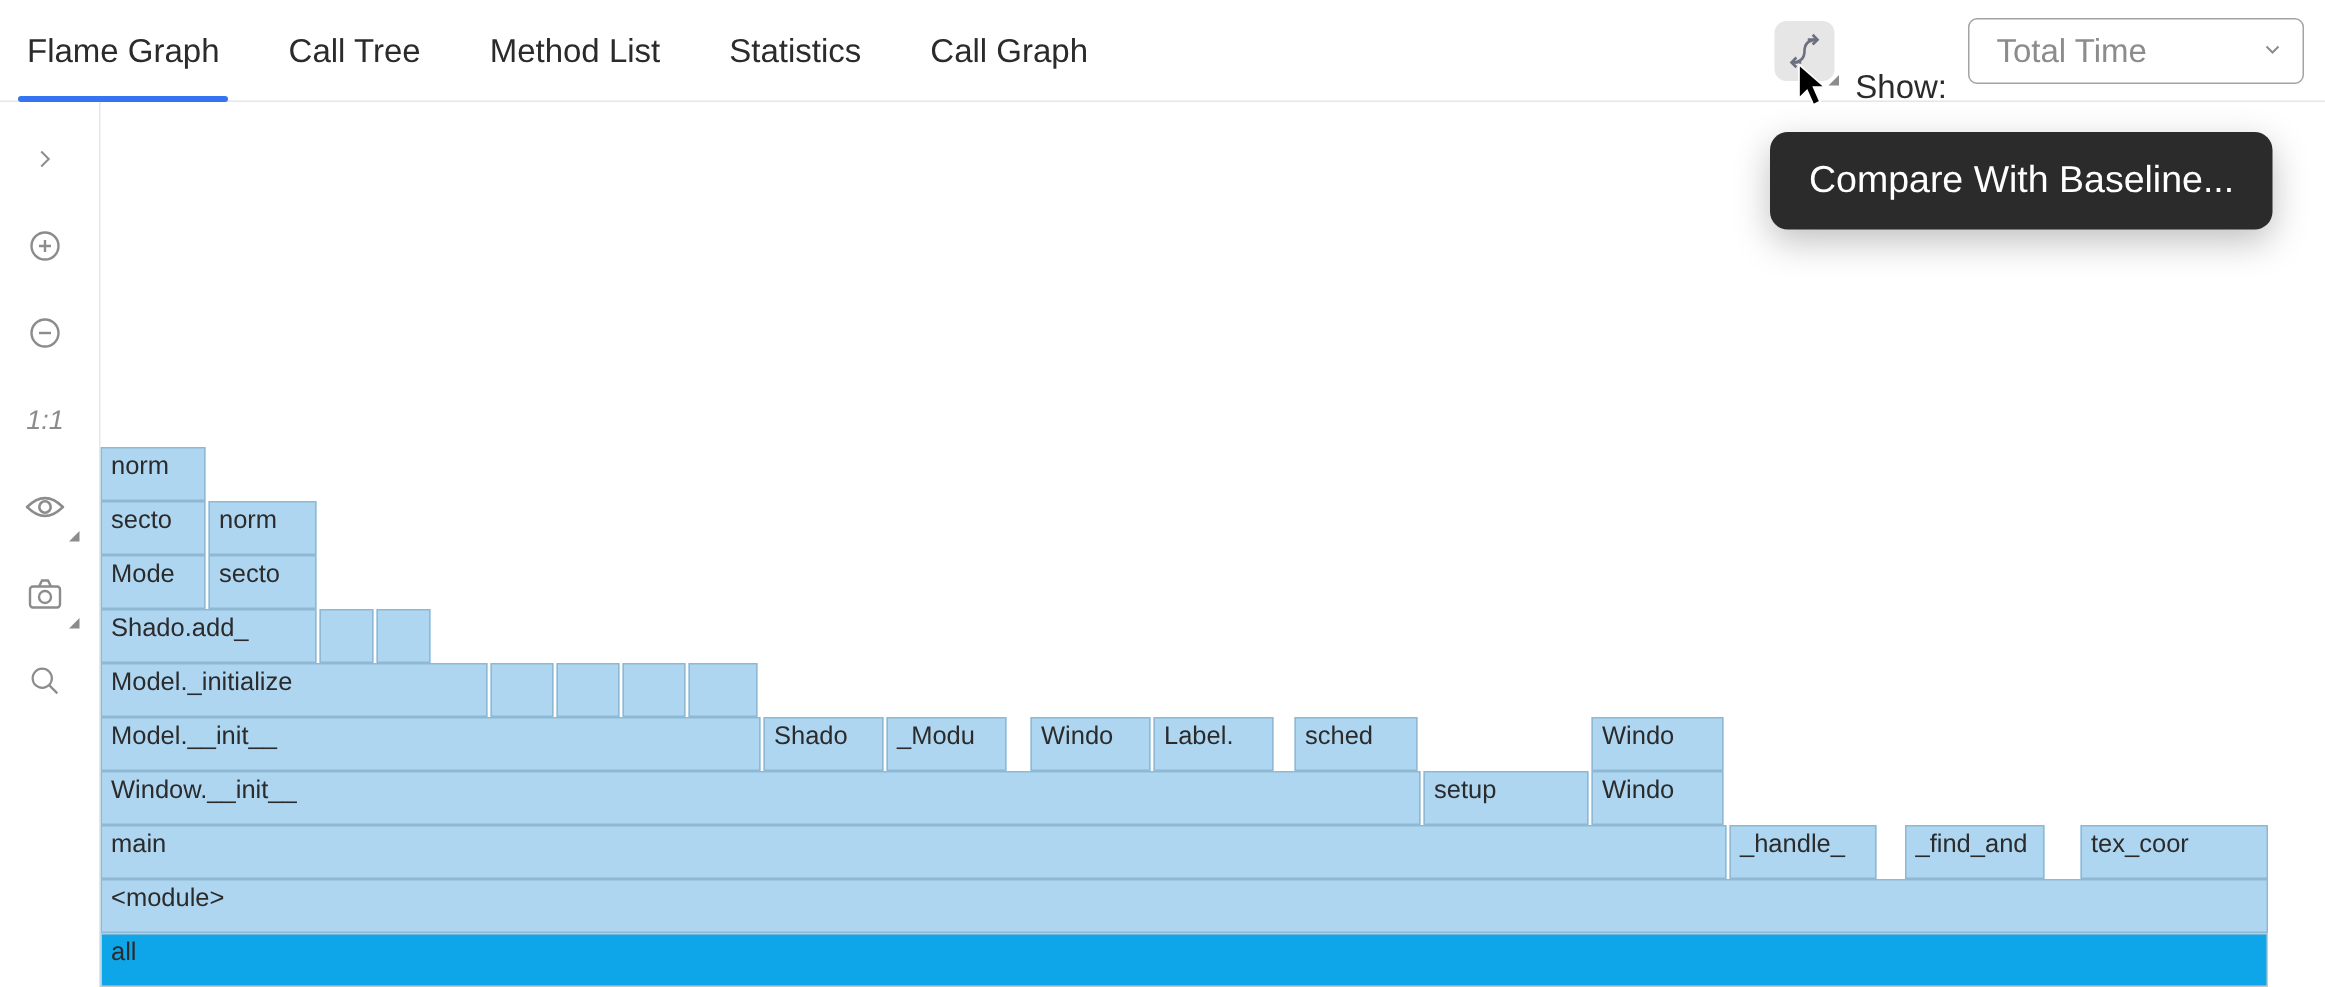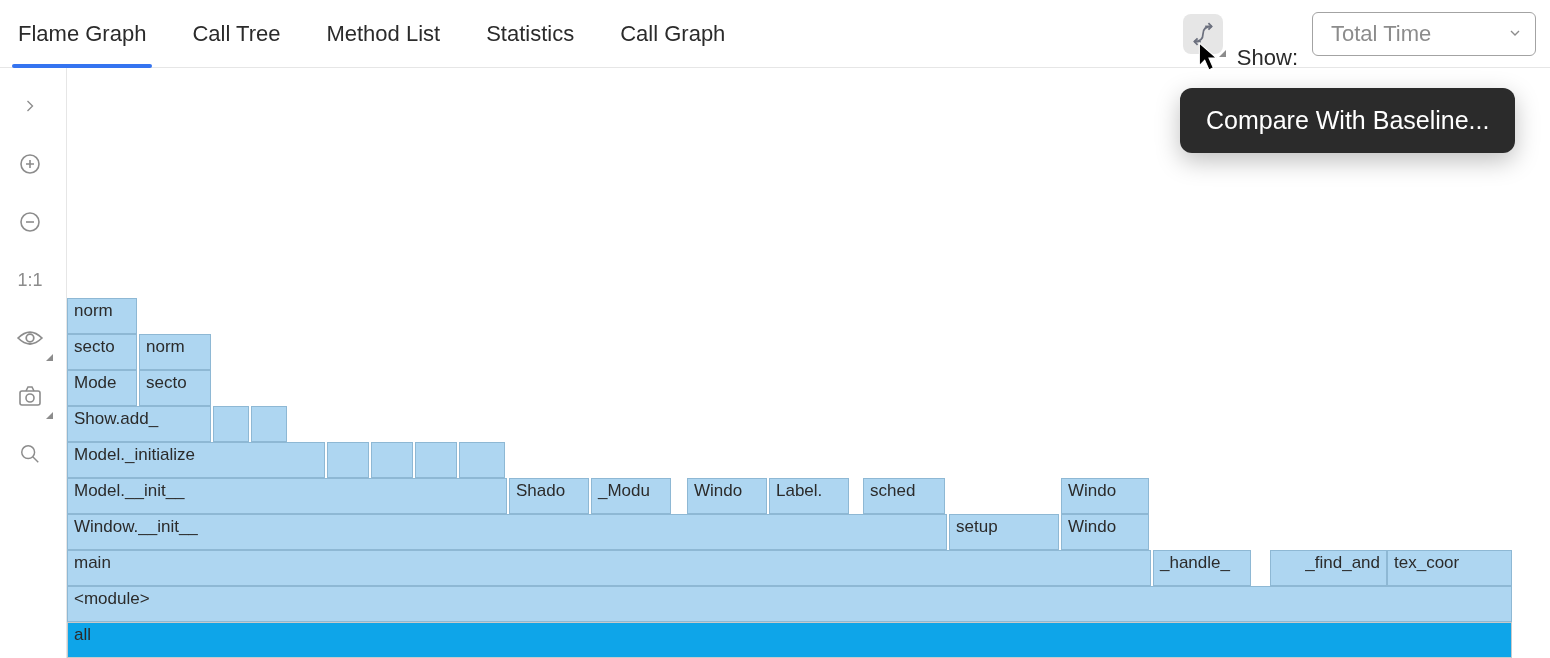--- a/index.html
+++ b/index.html
@@ -108,20 +108,21 @@
   }
   .sidebar {
     width: 60px;
     border-right: 0;
     display: flex;
     flex-direction: column;
     align-items: center;
     gap: 18px;
     padding-top: 18px;
     color: #8c8c8c;
+    font-style: italic;
   }
   .side-btn {
     width: 40px; height: 40px;
     display: flex; align-items: center; justify-content: center;
     cursor: pointer;
     border-radius: 8px;
     position: relative;
   }
   .side-btn svg { stroke: #8c8c8c; fill: none; stroke-width: 1.6; }
   .side-text {
@@ -262,38 +263,38 @@
           <path d="M15 15 L21 21"></path>
         </svg>
     </div>
   </div>
 
   <div class="canvas" id="flame-canvas">
       <div class="frame gray" style="left: 0px; top: 554px; width: 1445px;">all</div>
       <div class="frame" style="left: 0px; top: 518px; width: 1445px;">&lt;module&gt;</div>
       <div class="frame" style="left: 0px; top: 482px; width: 1084px;">main</div>
       <div class="frame" style="left: 1086px; top: 482px; width: 98px;">_handle_</div>
-      <div class="frame" style="left: 1203px; top: 482px; width: 117px; text-align: right;">_find_and</div>
+      <div class="frame" style="left: 1203px; top: 482px; width: 93px;">_find_and</div>
       <div class="frame" style="left: 1320px; top: 482px; width: 125px;">tex_coor</div>
       <div class="frame" style="left: 0px; top: 446px; width: 880px;">Window.__init__</div>
       <div class="frame" style="left: 882px; top: 446px; width: 110px;">setup</div>
       <div class="frame" style="left: 994px; top: 446px; width: 88px;">Windo</div>
       <div class="frame" style="left: 0px; top: 410px; width: 440px;">Model.__init__</div>
       <div class="frame" style="left: 442px; top: 410px; width: 80px;">Shado</div>
       <div class="frame" style="left: 524px; top: 410px; width: 80px;">_Modu</div>
       <div class="frame" style="left: 620px; top: 410px; width: 80px;">Windo</div>
       <div class="frame" style="left: 702px; top: 410px; width: 80px;">Label.</div>
       <div class="frame" style="left: 796px; top: 410px; width: 82px;">sched</div>
       <div class="frame" style="left: 994px; top: 410px; width: 88px;">Windo</div>
       <div class="frame" style="left: 0px; top: 374px; width: 258px;">Model._initialize</div>
       <div class="frame" style="left: 260px; top: 374px; width: 42px;"></div>
       <div class="frame" style="left: 304px; top: 374px; width: 42px;"></div>
       <div class="frame" style="left: 348px; top: 374px; width: 42px;"></div>
       <div class="frame" style="left: 392px; top: 374px; width: 46px;"></div>
-      <div class="frame" style="left: 0px; top: 338px; width: 144px;">Show.add_</div>
+      <div class="frame" style="left: 0px; top: 338px; width: 144px;">Shado.add_</div>
       <div class="frame" style="left: 146px; top: 338px; width: 36px;"></div>
       <div class="frame" style="left: 184px; top: 338px; width: 36px;"></div>
       <div class="frame" style="left: 0px; top: 302px; width: 70px;">Mode</div>
       <div class="frame" style="left: 72px; top: 302px; width: 72px;">secto</div>
       <div class="frame" style="left: 0px; top: 266px; width: 70px;">secto</div>
       <div class="frame" style="left: 72px; top: 266px; width: 72px;">norm</div>
       <div class="frame" style="left: 0px; top: 230px; width: 70px;">norm</div>
     </div>
 </div>
 

